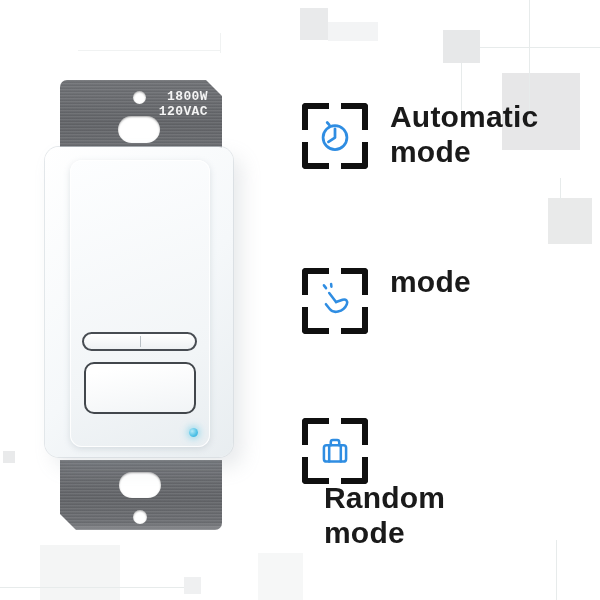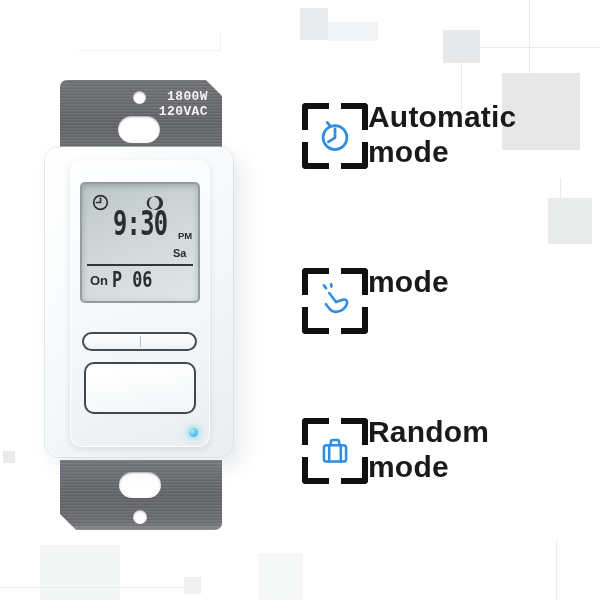--- a/index.html
+++ b/index.html
@@ -85,21 +85,21 @@
   
   .feature{position:absolute;left:302px;z-index:1;display:flex;align-items:flex-start;}
   .bracket{position:relative;width:66px;height:66px;flex:0 0 66px;color:var(--accent,#2f8de2);}
   .bk{position:absolute;width:21px;height:21px;border:0 solid var(--bracket,#101010);}
   .bk.tl{left:0;top:0;border-top-width:6px;border-left-width:6px;border-top-left-radius:4px;}
   .bk.tr{right:0;top:0;border-top-width:6px;border-right-width:6px;border-top-right-radius:4px;}
   .bk.bl{left:0;bottom:0;border-bottom-width:6px;border-left-width:6px;border-bottom-left-radius:4px;}
   .bk.br{right:0;bottom:0;border-bottom-width:6px;border-right-width:6px;border-bottom-right-radius:4px;}
   .bracket svg{position:absolute;left:50%;top:50%;transform:translate(-50%,-50%);}
   .feature-label{
-    margin-top:-4px;
+    margin-left:22px;margin-top:-4px;
     font-size:30px;line-height:35px;font-weight:bold;color:#1a1a1a;letter-spacing:.2px;
   }
 </style>
 </head>
 <body>
 
 <div class="decor sq" style="left:300px;top:8px;width:28px;height:32px;"></div>
 <div class="decor sq" style="left:328px;top:22px;width:50px;height:19px;background:#f3f4f5;"></div>
 <div class="decor sq" style="left:443px;top:30px;width:37px;height:33px;background:#e7e8e9;"></div>
 <div class="decor sq" style="left:502px;top:73px;width:78px;height:77px;background:#e7e7e8;"></div>
@@ -129,39 +129,20 @@
   </div>
 
   <div class="strap strap-bottom">
     <div class="hole oval" style="left:59px;top:12px;width:42px;height:26px;"></div>
     <div class="hole round" style="left:73px;top:50px;width:14px;height:14px;"></div>
   </div>
 
   <div class="wallplate">
     <div class="face">
 
-      <div class="lcd">
-        <span class="lcd-clock">
-          <svg width="19" height="19" viewBox="0 0 20 20" fill="none" stroke="#2a3336" stroke-width="1.8" stroke-linecap="round">
-            <circle cx="10" cy="10" r="7.2"></circle>
-            <path d="M10 10 V5.4 M10 10 H5.8"></path>
-          </svg>
-        </span>
-        <span class="lcd-moon">
-          <svg width="20" height="20" viewBox="0 0 20 20">
-            <path fill="#2a3336" fill-rule="evenodd" d="M10 3 a7 7 0 1 0 .1 0 Z M7 3.7 a6.3 6.3 0 1 0 .1 0 Z"></path>
-          </svg>
-        </span>
-        <div class="lcd-time">9:30</div>
-        <div class="lcd-pm">PM</div>
-        <div class="lcd-day">Sa</div>
-        <div class="lcd-divider"></div>
-        <div class="lcd-state">On</div>
-        <div class="lcd-program">P 06</div>
-      </div>
 
       <div class="rocker">
         <div class="rocker-divider"></div>
       </div>
 
       <div class="big-button"></div>
 
       <div class="led"></div>
     </div>
   </div>
@@ -195,21 +176,21 @@
       <path d="M12.5 10.5 L19 19"></path>
       <path d="M19 19 l6.2 -2.2 c3.2 -1 5.2 1.2 4 4.2 c-1.3 3.2 -4.4 6 -8.4 7 c-3.2 .8 -6 -.2 -7.8 -2.4 l-3.6 -4.6"></path>
       <path d="M9.5 5.8 l-2 -2.6 M14.6 4.4 l-.3 -2.6"></path>
     </svg>
   </div>
   <div class="feature-label">
     <div>mode</div>
   </div>
 </div>
 
-<div class="feature" style="top:418px;">
+<div class="feature" style="top:418px;flex-direction:column;">
   <div class="bracket">
     <span class="bk tl"></span>
       <span class="bk tr"></span>
     <span class="bk bl"></span>
       <span class="bk br"></span>
     <svg width="38" height="38" viewBox="0 0 36 36" fill="none" stroke="currentColor" stroke-width="2.4" stroke-linecap="round" stroke-linejoin="round">
       <rect x="7.5" y="12.5" width="21" height="15.5" rx="2.5"></rect>
       <path d="M14 12.5 v-3 a2 2 0 0 1 2 -2 h4 a2 2 0 0 1 2 2 v3"></path>
       <path d="M12.5 12.5 v15.5 M23.5 12.5 v15.5"></path>
     </svg>

